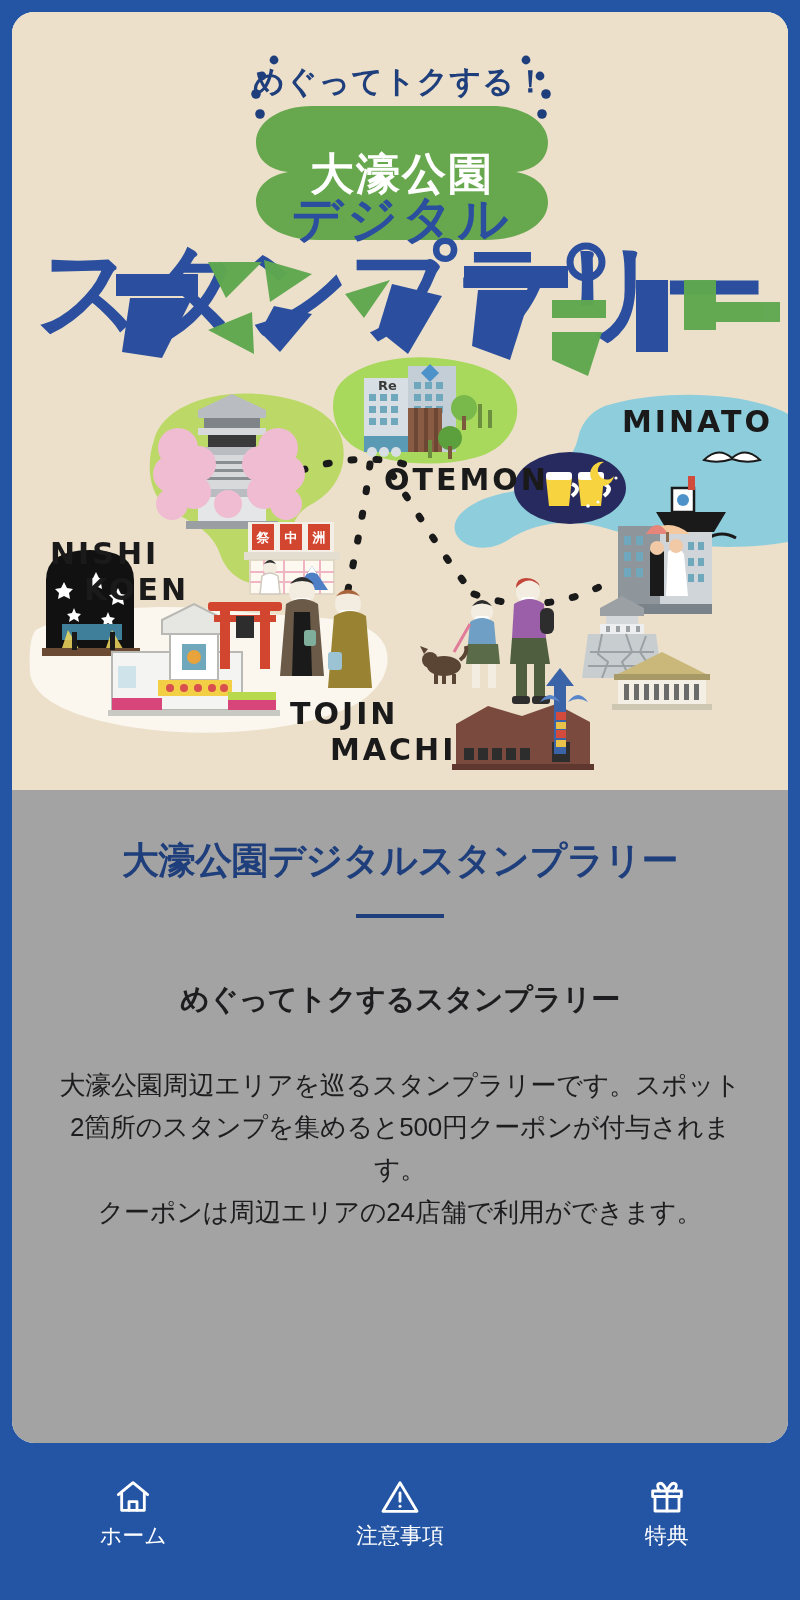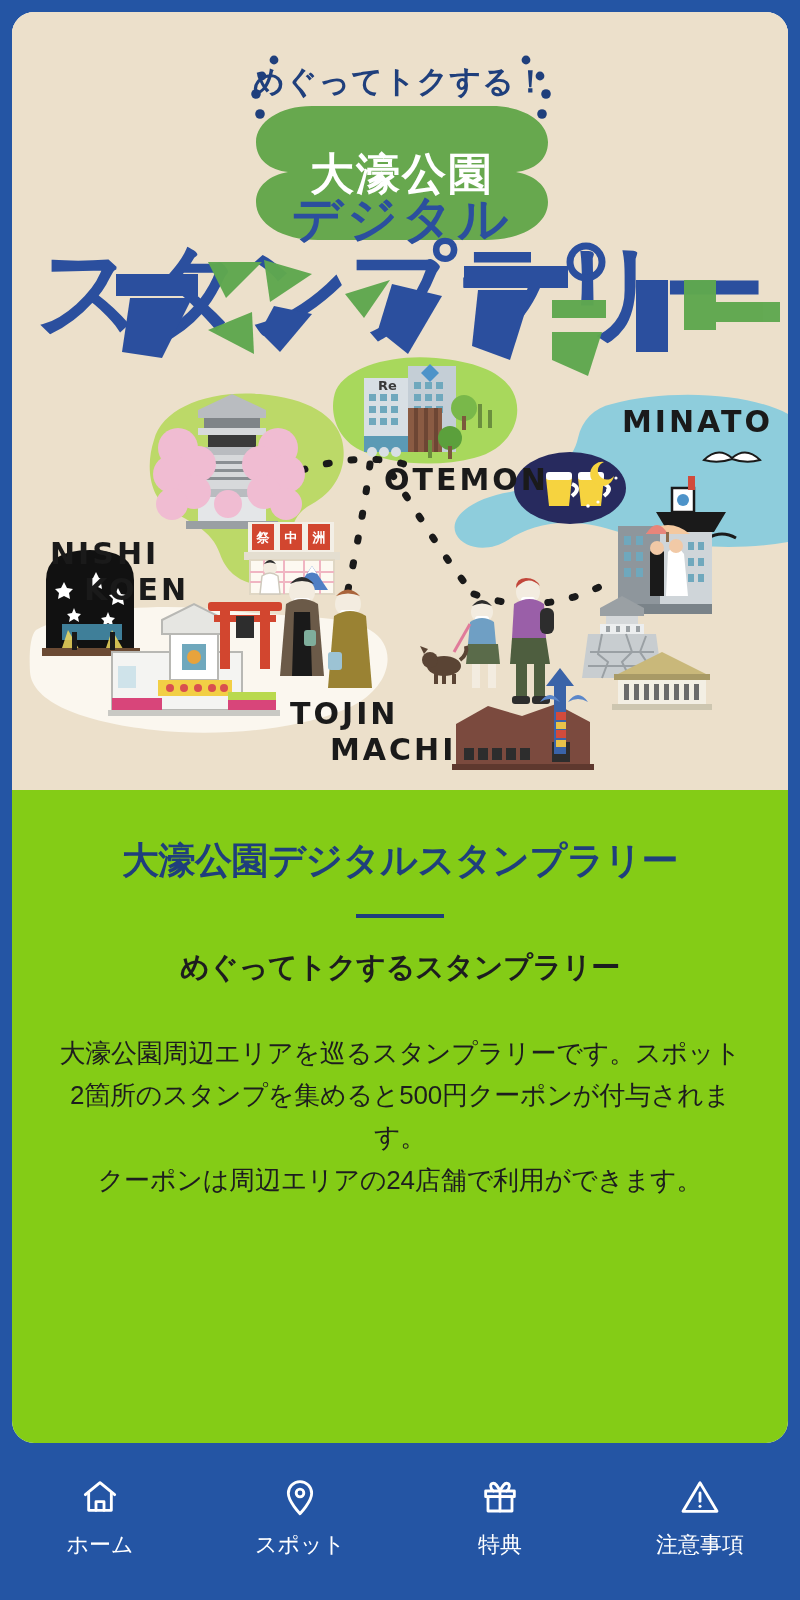--- a/index.html
+++ b/index.html
@@ -34,39 +34,39 @@
     background:#ece0cb;
     overflow:hidden;
   }
   .hero-svg { position:absolute; left:0; top:0; width:776px; height:778px; display:block; }
 
   
   .content {
     position:absolute;
     left:0; top:778px;
     width:776px; height:653px;
-    background:#84cc16;
+    background:#a3a3a3;
     padding:48px 44px 0 44px;
   }
   .page-title {
     color:#1f3f7c;
     font-size:37px;
     font-weight:bold;
     text-align:center;
     letter-spacing:-0.5px;
     line-height:1.25;
     white-space:nowrap;
   }
   .title-rule {
     width:88px; height:4px;
     background:#1f3f7c;
     margin:30px auto 0 auto;
   }
   .subtitle {
-    margin-top:30px;
+    margin-top:62px;
     color:#1d1d1f;
     font-size:29px;
     font-weight:bold;
     text-align:center;
     letter-spacing:-0.3px;
   }
   .body-copy {
     margin-top:44px;
     color:#1d1d1f;
     font-size:26px;
@@ -84,21 +84,21 @@
     display:flex;
     align-items:flex-start;
     justify-content:space-around;
     padding-top:34px;
   }
   .tab {
     width:150px;
     display:flex;
     flex-direction:column;
     align-items:center;
-    gap:13px;
+    gap:4px;
     cursor:pointer;
   }
   .tab svg { display:block; }
   .tab-label {
     color:#ffffff;
     font-size:22px;
     letter-spacing:0px;
     white-space:nowrap;
   }
 </style>
@@ -573,50 +573,41 @@
       <span>
         <svg width="40" height="40" viewBox="0 0 24 24" fill="none" stroke="#ffffff" stroke-width="1.7" stroke-linecap="round" stroke-linejoin="round">
           <path d="M3.2 10.6 12 3.4l8.8 7.2"></path>
           <path d="M5.2 9.6V20h13.6V9.6"></path>
           <path d="M9.6 20v-5.2h4.8V20"></path>
         </svg>
       </span>
       <span class="tab-label">ホーム</span>
     </div>
 
+
+
     <div class="tab">
       <span>
         <svg width="40" height="40" viewBox="0 0 24 24" fill="none" stroke="#ffffff" stroke-width="1.7" stroke-linecap="round" stroke-linejoin="round">
-          <path d="M12 22s7-7.2 7-12.2A7 7 0 0 0 5 9.8C5 14.8 12 22 12 22z"></path>
-          <circle cx="12" cy="9.6" r="2.3"></circle>
+          <path d="M12 3.4 1.8 20.6h20.4z"></path>
+          <path d="M12 9.6v5"></path>
+          <circle cx="12" cy="17.6" r="0.9" fill="#ffffff" stroke="none"></circle>
         </svg>
       </span>
-      <span class="tab-label">スポット</span>
+      <span class="tab-label">注意事項</span>
     </div>
-
 
     <div class="tab">
       <span>
         <svg width="40" height="40" viewBox="0 0 24 24" fill="none" stroke="#ffffff" stroke-width="1.7" stroke-linecap="round" stroke-linejoin="round">
           <rect x="3.4" y="8.4" width="17.2" height="3.4"></rect>
           <rect x="4.8" y="11.8" width="14.4" height="8.6"></rect>
           <path d="M12 8.4v12"></path>
           <path d="M12 8.4C10.6 5.6 9.4 3.4 7.6 3.8c-1.7.4-1.6 3 .4 4.6"></path>
           <path d="M12 8.4c1.4-2.8 2.6-5 4.4-4.6 1.7.4 1.6 3-.4 4.6"></path>
         </svg>
       </span>
       <span class="tab-label">特典</span>
     </div>
 
-    <div class="tab">
-      <span>
-        <svg width="40" height="40" viewBox="0 0 24 24" fill="none" stroke="#ffffff" stroke-width="1.7" stroke-linecap="round" stroke-linejoin="round">
-          <path d="M12 3.4 1.8 20.6h20.4z"></path>
-          <path d="M12 9.6v5"></path>
-          <circle cx="12" cy="17.6" r="0.9" fill="#ffffff" stroke="none"></circle>
-        </svg>
-      </span>
-      <span class="tab-label">注意事項</span>
-    </div>
-
   </nav>
 
 </div>
 
 </body></html>

